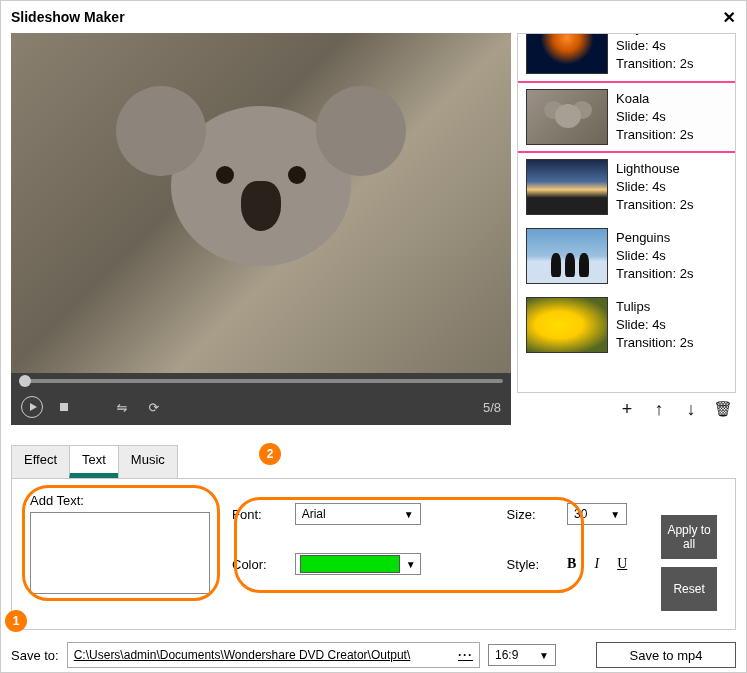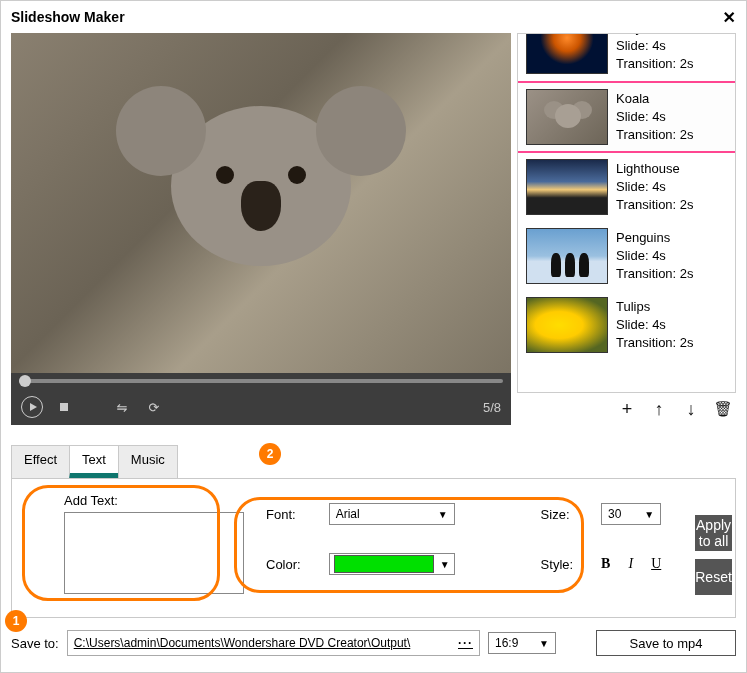--- a/index.html
+++ b/index.html
@@ -50,35 +50,35 @@
 
   .list-actions { height:32px; display:flex; align-items:center; justify-content:flex-end; gap:14px; padding:0 4px; }
   .icn { width:18px; height:18px; display:flex; align-items:center; justify-content:center; cursor:pointer; font-size:18px; color:#111; }
 
   .tabs-pane { margin: 20px 10px 0 10px; }
   .tabbar { display:flex; }
   .tab { padding:6px 12px; font-size:13px; border:1px solid #c9c9c9; background:#ececec; cursor:pointer; margin-right:-1px; }
   .tab.active { background:#fff; border-bottom:6px solid #0f766e; }
   .tab-content { border:1px solid #c9c9c9; padding:14px 18px 18px 18px; margin-top:-1px; min-height:140px; position:relative; }
 
-  .text-panel { display:flex; gap:18px; align-items:flex-start;margin-left:34px; }
+  .text-panel { display:flex; gap:18px; align-items:flex-start; }
   .addtext-block { width:180px; }
   .addtext-label { font-size:13px; margin-bottom:4px; }
   .addtext-area { width:180px; height:82px; border:1px solid #888; padding:4px; font-size:13px; resize:none; }
 
   .fontgrid { flex:1; display:grid; grid-template-columns:auto 1fr 30px auto 1fr; row-gap:22px; column-gap:10px; align-items:center; font-size:13px; padding:10px 16px 0 4px;gap:28px; }
   .sel { height:22px; border:1px solid #888; background:#fff; display:flex; align-items:center; padding:0 6px; font-size:12px; position:relative; cursor:pointer; }
   .sel .caret { margin-left:auto; font-size:10px; }
   .colbox { width:100px; height:18px; border:1px solid #555; background:#00e000; }
   .colwrap { height:22px; border:1px solid #888; background:#fff; display:flex; align-items:center; padding:0 4px; gap:6px; cursor:pointer; }
   .styles { display:flex; gap:18px; font-size:14px; }
   .styles span { font-family: "Times New Roman", serif; cursor:pointer; }
 
   .action-buttons { width:100px; display:flex; flex-direction:column; gap:8px; margin-left:auto; padding-top:22px; }
-  .btn-dark { background:#555; color:#fff; height:36px; border:none; font-size:14px; cursor:pointer; }
+  .btn-dark { background:#555; color:#fff; height:44px; border:none; font-size:12px; cursor:pointer; }
 
   .bottombar { display:flex; align-items:center; gap:8px; padding: 12px 10px 0 10px; font-size:13px; }
   .pathbox { flex:1; height:26px; border:1px solid #aaa; display:flex; align-items:center; padding:0 6px; font-size:12px; gap:4px; overflow:hidden; white-space:nowrap;text-decoration:underline; }
   .pathbox .more { margin-left:auto; letter-spacing:1px; cursor:pointer; font-weight:bold; }
   .savebtn { width:140px; height:26px; border:1px solid #555; background:#fff; font-size:13px; cursor:pointer; }
 
   .callout { position:absolute; width:22px; height:22px; border-radius:50%; background:#ff7a00; color:#fff; font-size:12px; font-weight:bold; display:flex; align-items:center; justify-content:center; z-index:20; }
   .ring { position:absolute; border:3px solid #ff7a00; border-radius:26px; z-index:15; pointer-events:none; }
 </style>
 </head>

